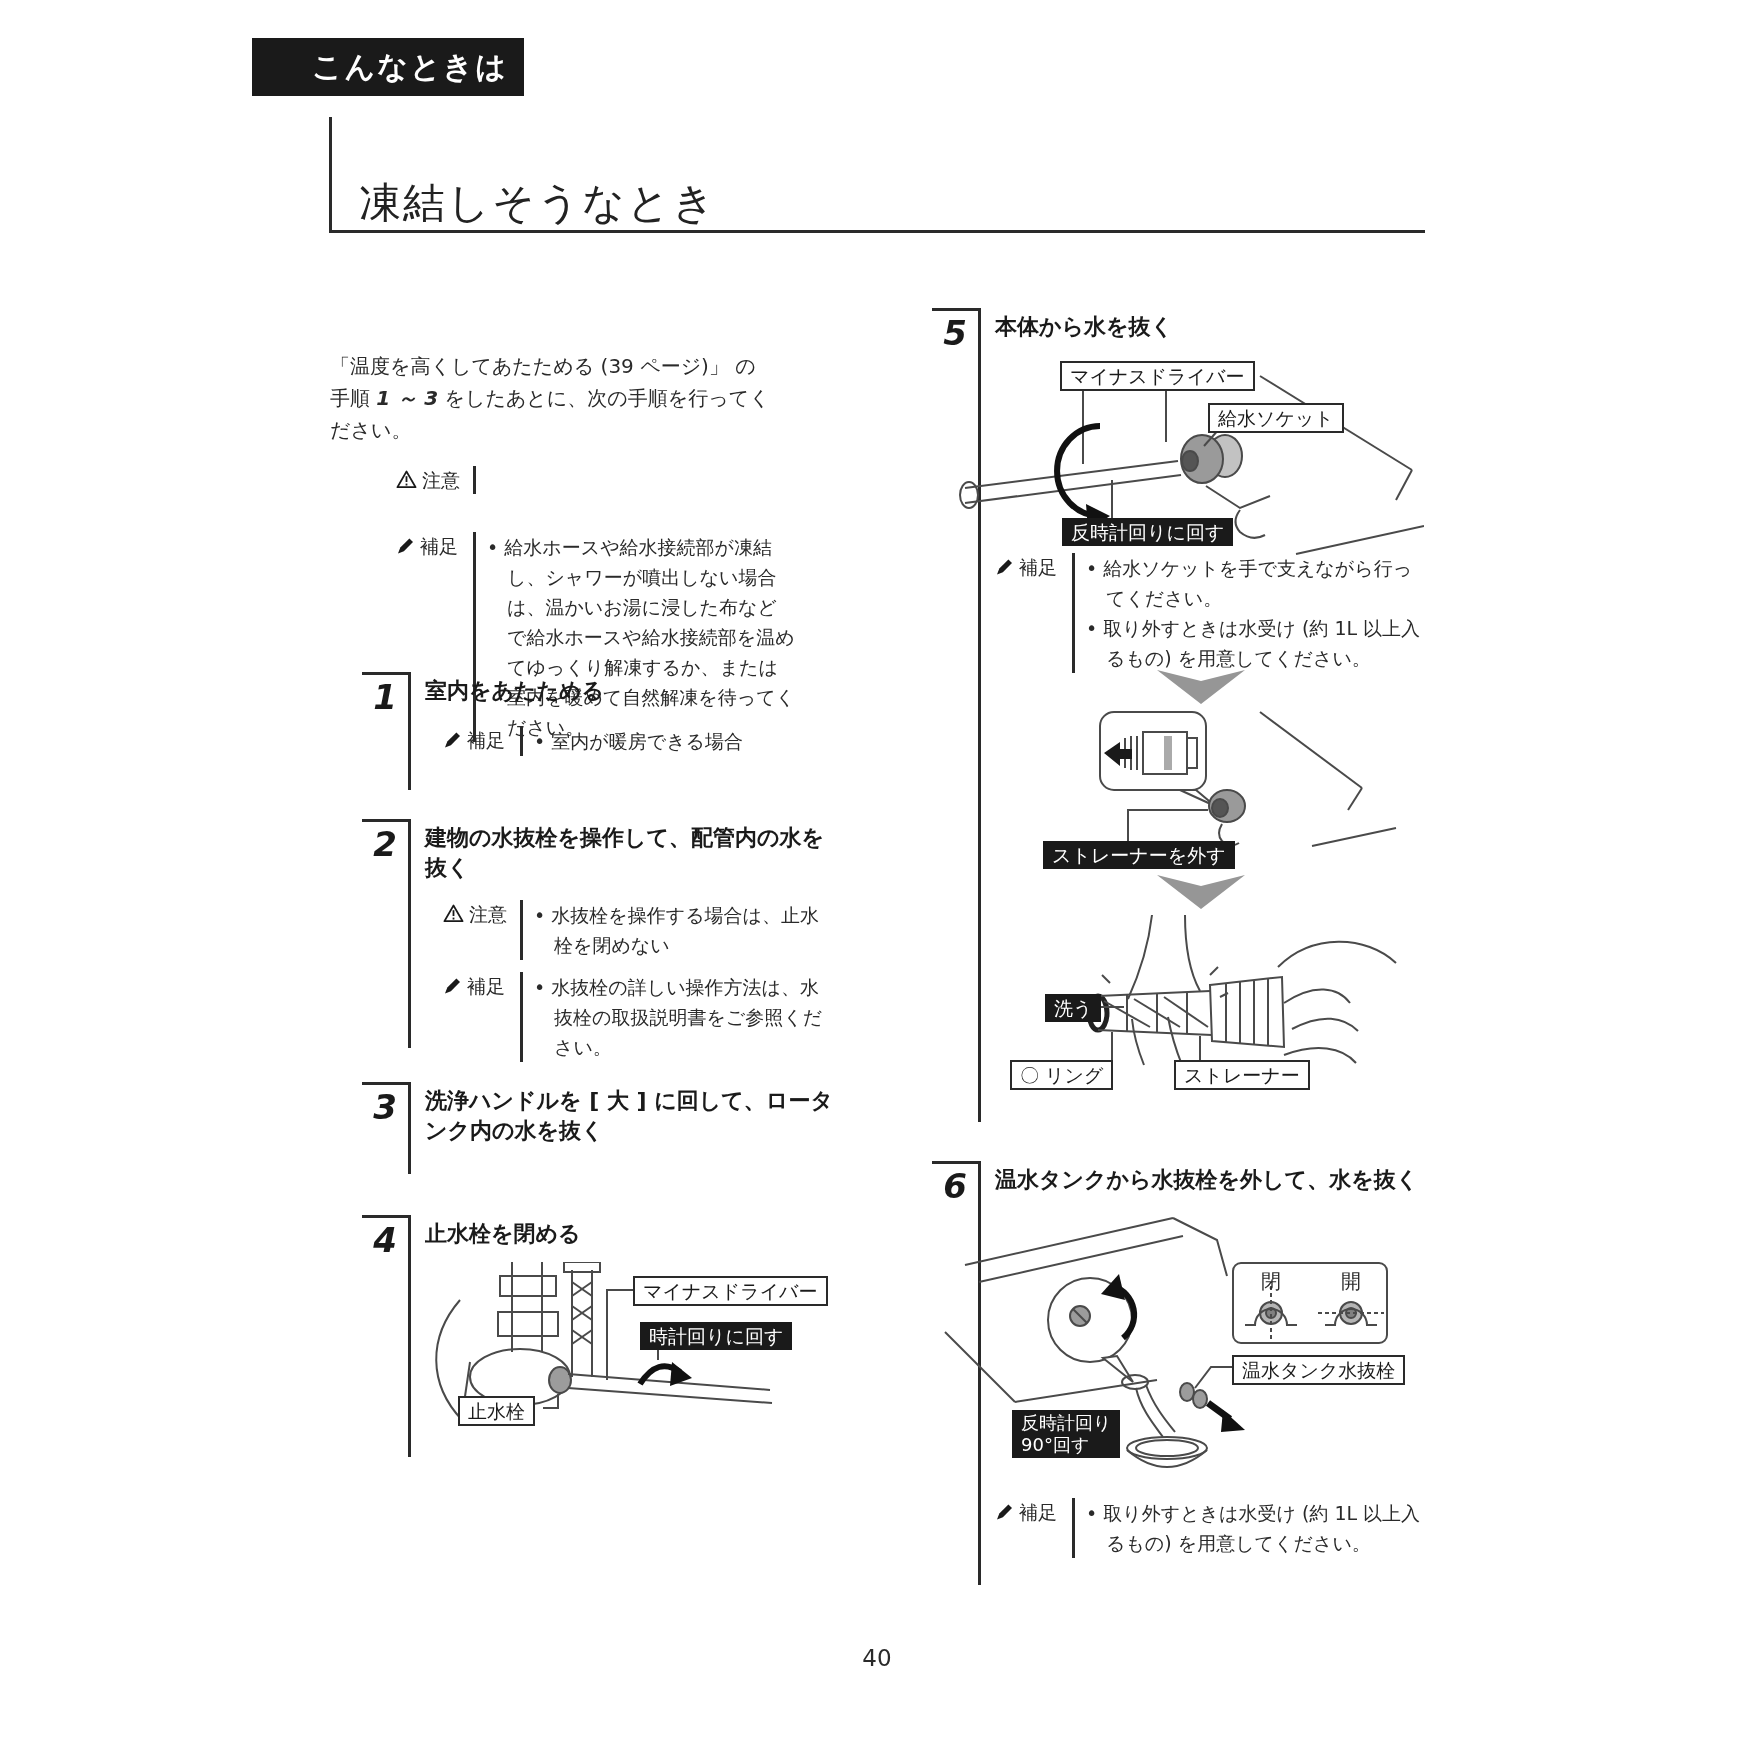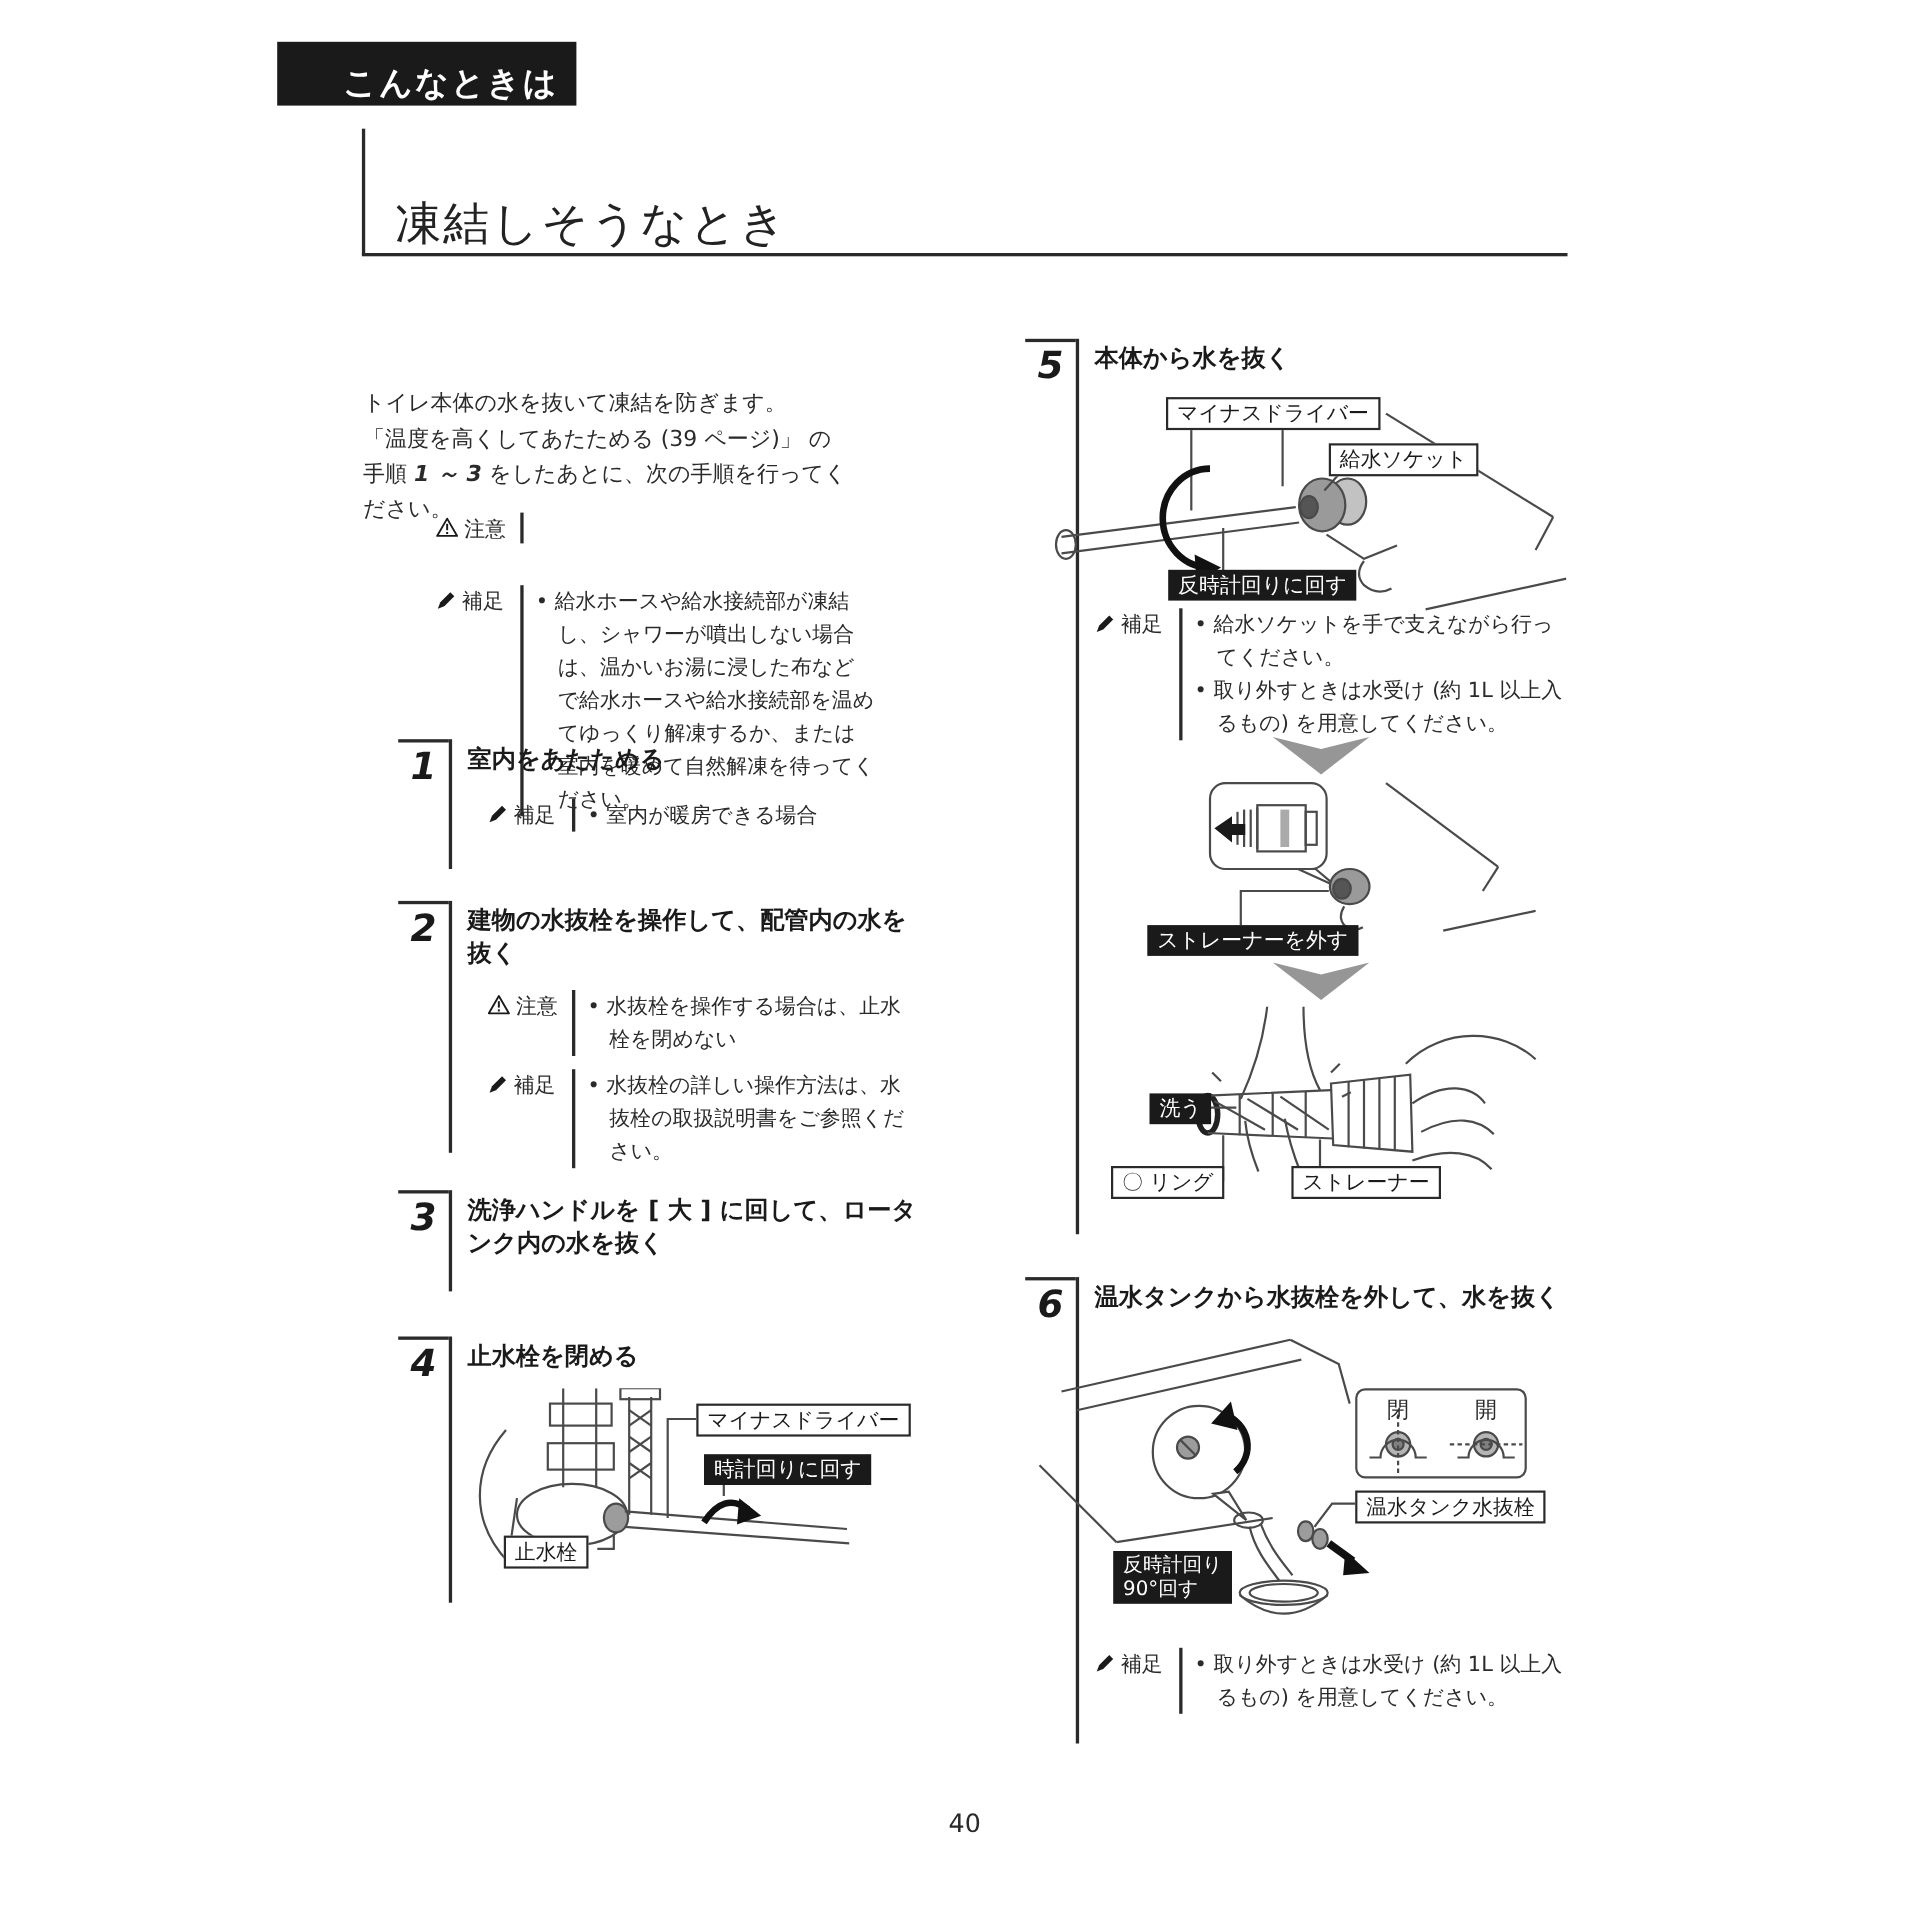--- a/index.html
+++ b/index.html
@@ -3,21 +3,21 @@
 <meta charset="utf-8">
 <style>
   html,body{margin:0;padding:0;background:#e8e8e8;}
   .page{
     position:relative;width:1754px;height:1754px;background:#ffffff;
     font-family:"DejaVu Sans","Liberation Sans",sans-serif;color:#2a2a2a;overflow:hidden;
   }
   .abs{position:absolute;}
   
   .tag-box{left:252px;top:38px;width:272px;height:58px;background:#1a1a1a;color:#fff;
-    display:flex;align-items:flex-end;justify-content:flex-end;padding-right:16px;box-sizing:border-box;
+    display:flex;align-items:center;justify-content:flex-end;padding-right:16px;box-sizing:border-box;
     font-size:30px;font-weight:bold;letter-spacing:2px;}
   .title-vline{left:329px;top:117px;width:3px;height:115px;background:#2a2a2a;}
   .page-title{left:347px;top:163px;font-size:42px;font-weight:normal;color:#222;margin:12px;letter-spacing:2px;}
   .title-hline{left:329px;top:230px;width:1096px;height:3px;background:#2a2a2a;}
   
   .sec-head{left:330px;top:297px;font-size:26px;font-weight:bold;color:#1a1a1a;white-space:nowrap;}
   .sec-head .suffix{font-size:19px;font-weight:500;}
   .intro{left:330px;top:350px;width:440px;font-size:20px;line-height:32px;color:#2a2a2a;}
   .bi{font-weight:bold;font-style:italic;}
   
@@ -49,21 +49,20 @@
 <div class="page">
 
   <div class="abs tag-box">
     <span>こんなときは</span>
   </div>
   <div class="abs title-vline"></div>
   <h1 class="abs page-title">凍結しそうなとき</h1>
   <div class="abs title-hline"></div>
 
   <div class="abs intro">
-    <div>トイレ本体の水を抜いて凍結を防ぎます。</div>
     <div><span>「温度を高くしてあたためる (39 ページ)」 の手順 </span><span class="bi">1 ～ 3</span><span> をしたあとに、次の手順を行ってください。</span></div>
   </div>
 
   <div class="abs advisory" style="left:396px;top:466px;width:400px">
     <div class="adv-label">
       <span class="ic">
         <svg width="21" height="19" viewBox="0 0 21 19">
             <path d="M10.5 1.5 L19.6 17.2 H1.4 Z" fill="none" stroke="#1a1a1a" stroke-width="1.7" stroke-linejoin="round"></path>
             <rect x="9.6" y="6.2" width="1.8" height="5.8" fill="#1a1a1a"></rect>
             <rect x="9.6" y="13.6" width="1.8" height="1.9" fill="#1a1a1a"></rect>

